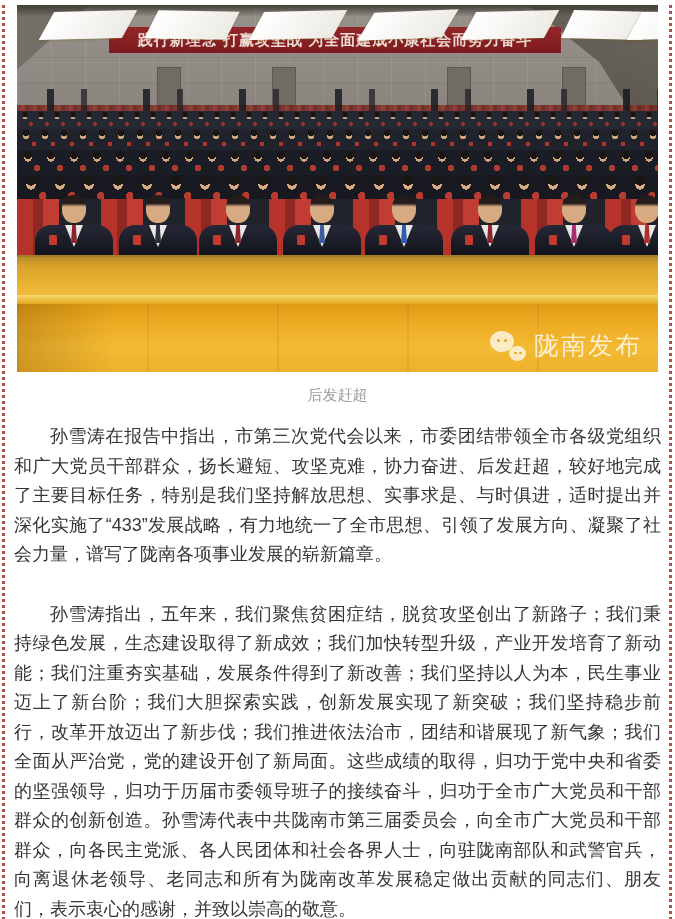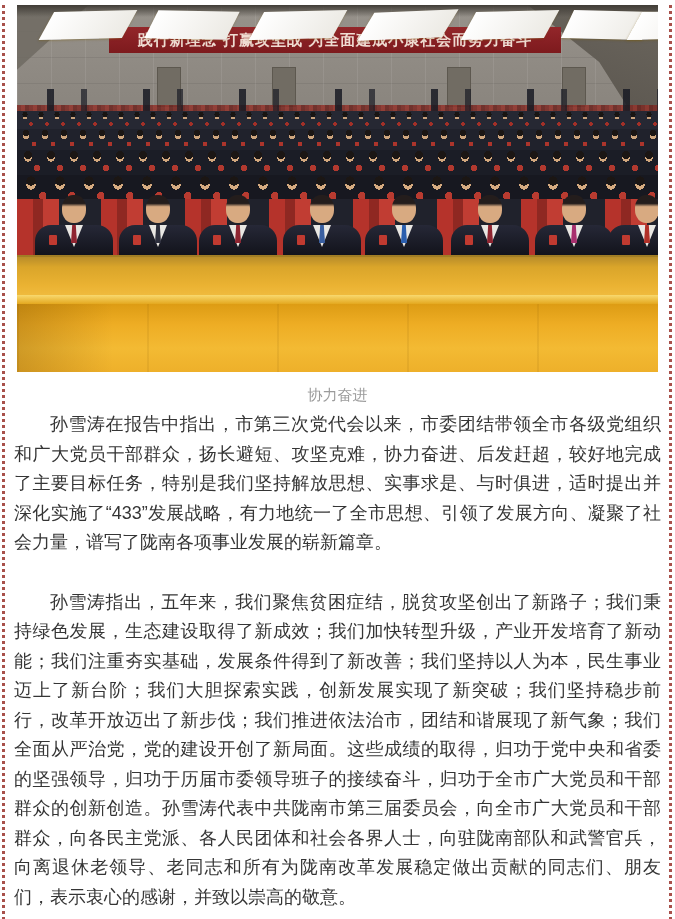--- a/index.html
+++ b/index.html
@@ -101,21 +101,21 @@
   .wm-b2{position:absolute;right:0;bottom:0;width:17px;height:15px;background:rgba(255,255,255,.72);border-radius:50%;}
   .eye{position:absolute;width:3px;height:3px;border-radius:50%;background:#e0a820;}
   .e1{left:7px;top:8px;} .e2{left:14px;top:8px;}
   .e3{left:5px;top:6px;width:2.5px;height:2.5px;} .e4{left:10px;top:6px;width:2.5px;height:2.5px;}
   .wm-text{color:rgba(255,255,255,.78);font-size:25px;letter-spacing:2px;white-space:nowrap;}
 
   
   .caption{margin-top:14px;text-align:center;color:#9b9b9b;font-size:15px;}
   .article{padding:0 14px;color:#353535;font-size:18px;line-height:29.5px;text-align:justify;}
   .article p{margin:0;text-indent:2em;}
-  .article p.first{margin-top:5px;}
+  .article p.first{margin-top:17px;}
   .article p + p{margin-top:30px;}
 </style>
 </head>
 <body>
 
 <div class="page">
   <div class="dash left"></div>
   <div class="dash right"></div>
 
   <div class="photo">
@@ -205,21 +205,34 @@
     <div class="paper pa1"></div>
     <div class="paper pa2"></div>
     <div class="paper pa3"></div>
     <div class="paper pa4"></div>
     <div class="paper pa5"></div>
     <div class="paper pa6"></div>
     <div class="paper pa7"></div>
     <div class="table-edge"></div>
     <div class="table-front"></div>
 
+    <div class="wm">
+      <div class="wm-icon">
+        <div class="wm-b1">
+          <div class="eye e1"></div>
+          <div class="eye e2"></div>
+        </div>
+        <div class="wm-b2">
+          <div class="eye e3"></div>
+          <div class="eye e4"></div>
+        </div>
+      </div>
+      <div class="wm-text">陇南发布</div>
+    </div>
   </div>
 
-  <div class="caption">协力奋进</div>
+  <div class="caption">后发赶超</div>
 
   <div class="article">
     <p class="first">孙雪涛在报告中指出，市第三次党代会以来，市委团结带领全市各级党组织和广大党员干部群众，扬长避短、攻坚克难，协力奋进、后发赶超，较好地完成了主要目标任务，特别是我们坚持解放思想、实事求是、与时俱进，适时提出并深化实施了“433”发展战略，有力地统一了全市思想、引领了发展方向、凝聚了社会力量，谱写了陇南各项事业发展的崭新篇章。</p>
     <p>孙雪涛指出，五年来，我们聚焦贫困症结，脱贫攻坚创出了新路子；我们秉持绿色发展，生态建设取得了新成效；我们加快转型升级，产业开发培育了新动能；我们注重夯实基础，发展条件得到了新改善；我们坚持以人为本，民生事业迈上了新台阶；我们大胆探索实践，创新发展实现了新突破；我们坚持稳步前行，改革开放迈出了新步伐；我们推进依法治市，团结和谐展现了新气象；我们全面从严治党，党的建设开创了新局面。这些成绩的取得，归功于党中央和省委的坚强领导，归功于历届市委领导班子的接续奋斗，归功于全市广大党员和干部群众的创新创造。孙雪涛代表中共陇南市第三届委员会，向全市广大党员和干部群众，向各民主党派、各人民团体和社会各界人士，向驻陇南部队和武警官兵，向离退休老领导、老同志和所有为陇南改革发展稳定做出贡献的同志们、朋友们，表示衷心的感谢，并致以崇高的敬意。</p>
   </div>
 </div>
 
 </body></html>

